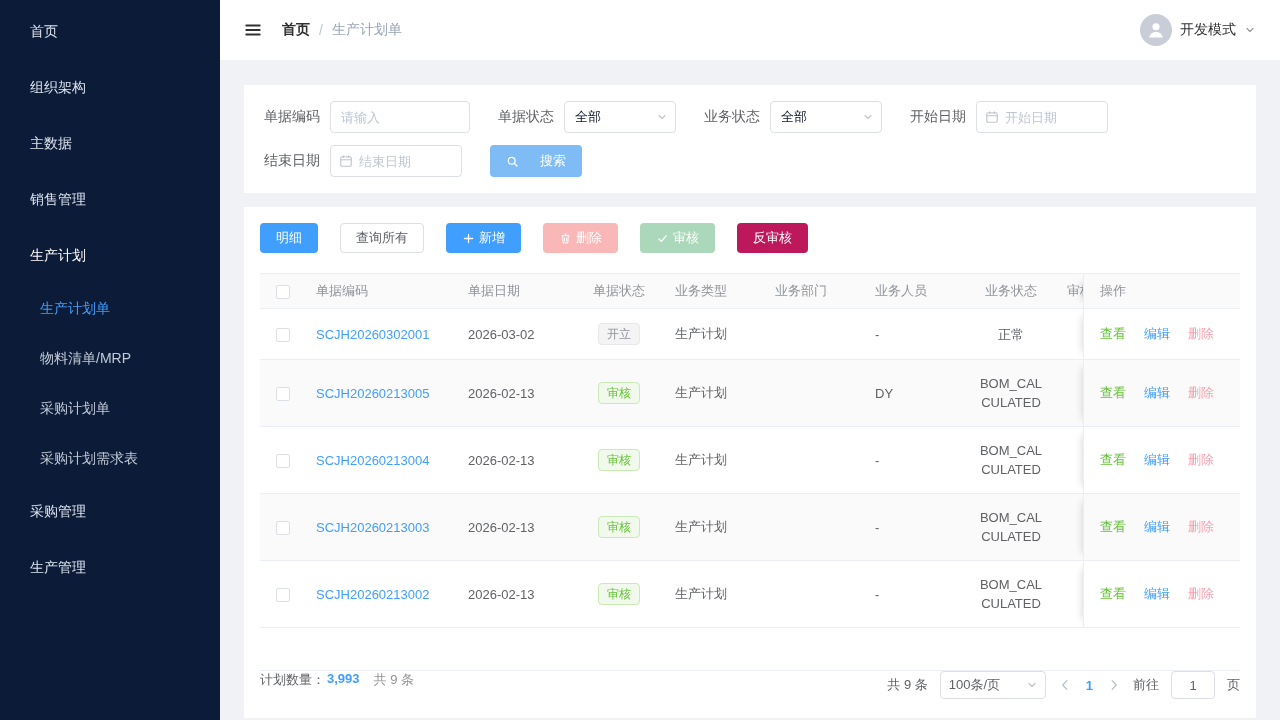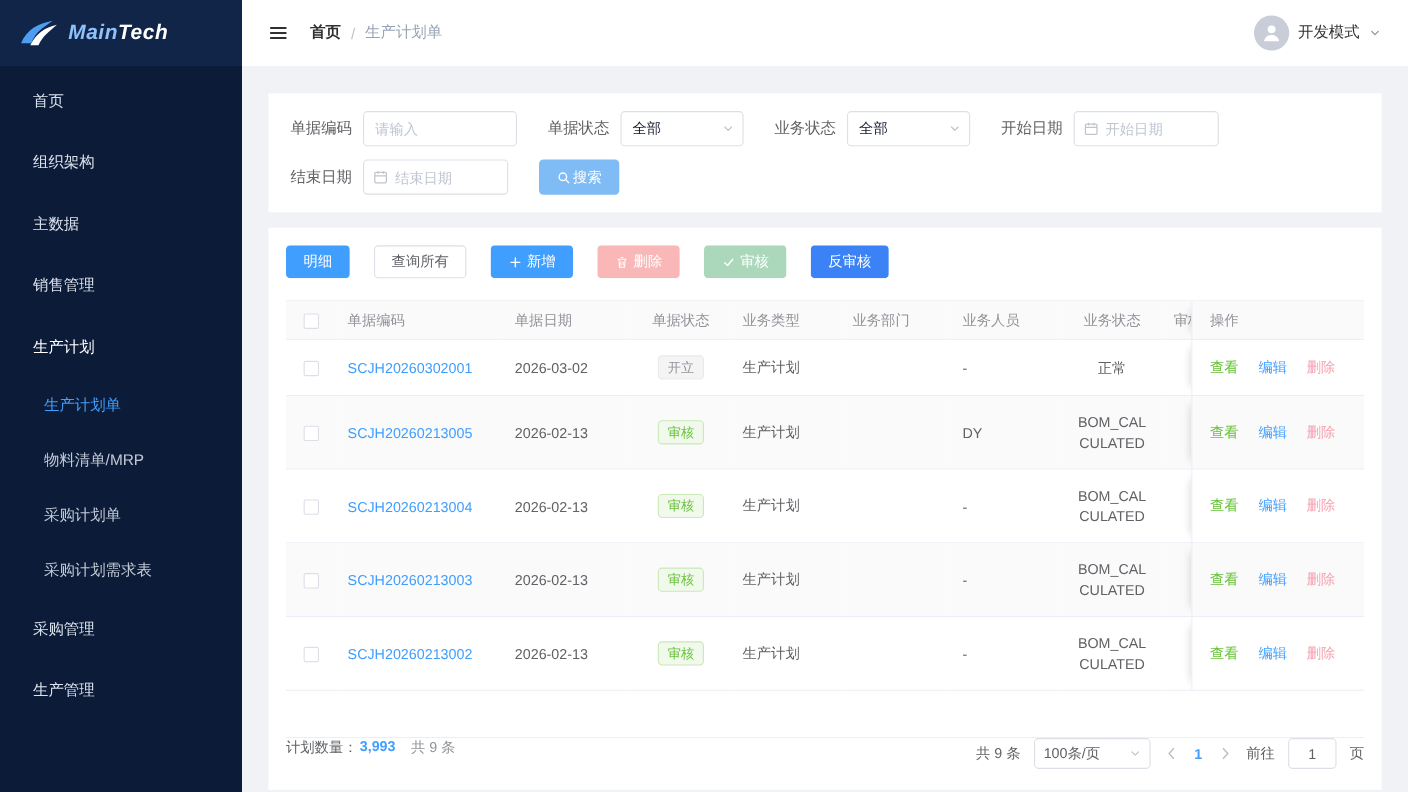--- a/index.html
+++ b/index.html
@@ -43,35 +43,35 @@
   .fgroup{display:flex;align-items:center;margin:0 28px 12px 0}
   .flabel{font-size:14px;color:#606266;margin-right:10px;white-space:nowrap}
   .control{height:32px;border:1px solid #dcdfe6;border-radius:4px;background:#fff;display:flex;align-items:center;position:relative;font-size:13px}
   .ctl-input{width:140px;padding:0 10px}
   .control input{border:none;outline:none;width:100%;font-size:13px;color:#606266;font-family:inherit;background:transparent}
   input::placeholder{color:#bfc6d1}
   .ctl-select{width:112px;padding:0 24px 0 10px;color:#0f172a;cursor:pointer}
   .sel-chevron{position:absolute;right:7px;color:#c0c4cc;font-size:12px;display:flex}
   .ctl-date{width:132px;padding:0 8px 0 28px}
   .date-icon{position:absolute;left:8px;color:#c0c4cc;font-size:14px;display:flex}
-  .search-btn{height:32px;background:#7fbcf6;color:#fff;border:none;border-radius:4px;padding:0 16px;font-size:13px;display:inline-flex;align-items:center;gap:2px;cursor:pointer;font-family:Liberation Sans, sans-serif;}
+  .search-btn{height:32px;background:#7fbcf6;color:#fff;border:none;border-radius:4px;padding:0 16px;font-size:13px;display:inline-flex;align-items:center;gap:21px;cursor:pointer;font-family:Liberation Sans, sans-serif;}
   .search-btn .bicon{display:flex;font-size:13px}
 
   
   .table-card{margin-top:14px;padding:16px 16px 0}
   .toolbar{display:flex;align-items:center;margin-bottom:20px}
   .btn{height:30px;border-radius:4px;font-size:13px;padding:0 15px;border:1px solid transparent;display:inline-flex;align-items:center;gap:4px;cursor:pointer;font-family:inherit;white-space:nowrap}
   .btn+.btn{margin-left:22px}
   .btn-query{margin-left:32px}
   .btn-add{margin-left:28px}
   .btn-primary{background:#409eff;color:#fff}
   .btn-plain{background:#fff;border-color:#dcdfe6;color:#606266}
   .btn-del{background:#f9b7b7;color:#fff;cursor:not-allowed}
   .btn-audit{background:#abd8bb;color:#fff;cursor:not-allowed}
-  .btn-unaudit{background:#3b82f6;color:#fff;cursor:not-allowed}
+  .btn-unaudit{background:#be185d;color:#fff;cursor:not-allowed}
   .btn .bicon{font-size:13px;display:flex}
 
   .table-scroll{position:relative;overflow:hidden;height:398px;border-top:1px solid #ebeef5;border-bottom:1px solid #ebeef5}
   table{border-collapse:separate;border-spacing:0;table-layout:fixed;width:1044px;font-size:13px}
   th,td{border-bottom:1px solid #ebeef5;padding:14px 10px;text-align:left;color:#606266;vertical-align:middle;background:#fff;overflow:hidden;white-space:nowrap}
   thead th{background:#fafafa;color:#909399;font-weight:500;padding:8px 10px}
   tr.stripe td{background:#fafafa}
   .td-center{text-align:center}
   .td-check{text-align:center;padding-left:4px;padding-right:4px}
   .td-wrap{white-space:normal;word-break:break-all;padding-left:14px;padding-right:14px;line-height:19px}
@@ -95,29 +95,20 @@
   .pg-num{color:#409eff;font-weight:700;padding:0 2px;cursor:pointer}
   .goto-input{width:44px;height:28px;border:1px solid #dcdfe6;border-radius:4px;text-align:center;font-size:13px;color:#606266;outline:none;font-family:inherit}
   [data-icon] svg{width:1em;height:1em;display:block}
 </style>
 </head>
 <body>
 
 <div class="app">
 
   <aside class="sidebar">
-    <div class="logo">
-      <span class="logo-emblem">
-        <svg width="38" height="28" viewBox="0 0 40 30">
-          <path d="M3 25 C9 11, 19 6, 34 3 C24 10, 17 14, 13 25 Z" fill="#4d9ef2"></path>
-          <path d="M12 27 C18 15, 26 10, 38 7 C30 14, 24 18, 20 27 Z" fill="#ffffff"></path>
-        </svg>
-      </span>
-      <span class="logo-text"><span class="logo-main">Main</span><span class="logo-tech">Tech</span></span>
-    </div>
     <nav class="menu">
         <div class="menu-item">
           <span class="mi-icon">
             <svg viewBox="0 0 16 16">
               <path d="M8 2.2 14 7.4V14H9.8v-3.6H6.2V14H2V7.4Z" fill="currentColor"></path>
             </svg>
           </span>
           <span class="mi-label">首页</span>
         </div>
         <div class="menu-item">

